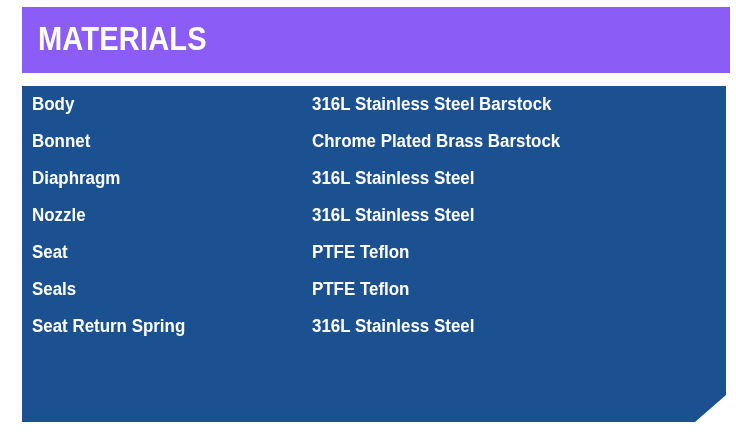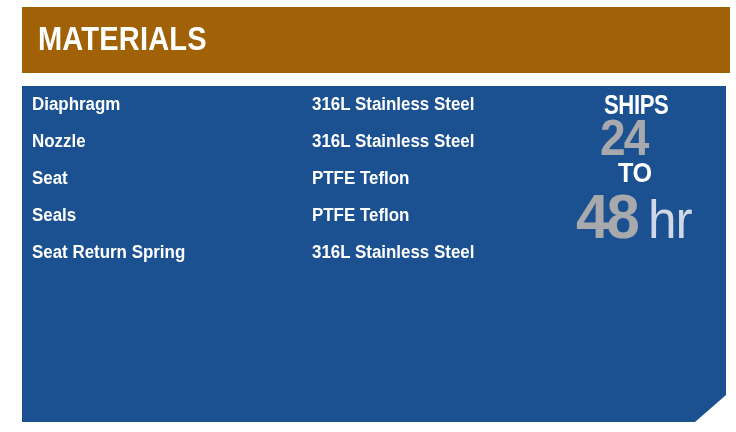--- a/index.html
+++ b/index.html
@@ -21,21 +21,21 @@
     background: #ffffff;
   }
 
   
   .header-bar {
     position: absolute;
     left: 22px;
     top: 7px;
     width: 708px;
     height: 66px;
-    background: #a16207;
+    background: #8b5cf6;
   }
   .header-title {
     position: absolute;
     left: 16px;
     top: 13px;
     font-size: 33px;
     line-height: 38px;
     font-weight: bold;
     color: #ffffff;
     letter-spacing: 0.2px;
@@ -172,31 +172,32 @@
 <body>
 
 <div id="spec-sheet">
 
   <div class="header-bar">
     <div class="header-title">MATERIALS</div>
   </div>
 
   <div class="table-panel">
 
-    <div class="ships-badge">
-      <div class="badge-ships">SHIPS</div>
-      <div class="badge-24">24</div>
-      <div class="badge-to">TO</div>
-      <div class="badge-48">48</div>
-      <div class="badge-hr">hr</div>
-    </div>
 
     <div class="rows">
 
-
+      <div class="spec-row">
+        <span class="spec-label">Body</span>
+        <span class="spec-value">316L Stainless Steel Barstock</span>
+      </div>
+
+      <div class="spec-row">
+        <span class="spec-label">Bonnet</span>
+        <span class="spec-value">Chrome Plated Brass Barstock</span>
+      </div>
 
       <div class="spec-row">
         <span class="spec-label">Diaphragm</span>
         <span class="spec-value">316L Stainless Steel</span>
       </div>
 
       <div class="spec-row">
         <span class="spec-label">Nozzle</span>
         <span class="spec-value">316L Stainless Steel</span>
       </div>

